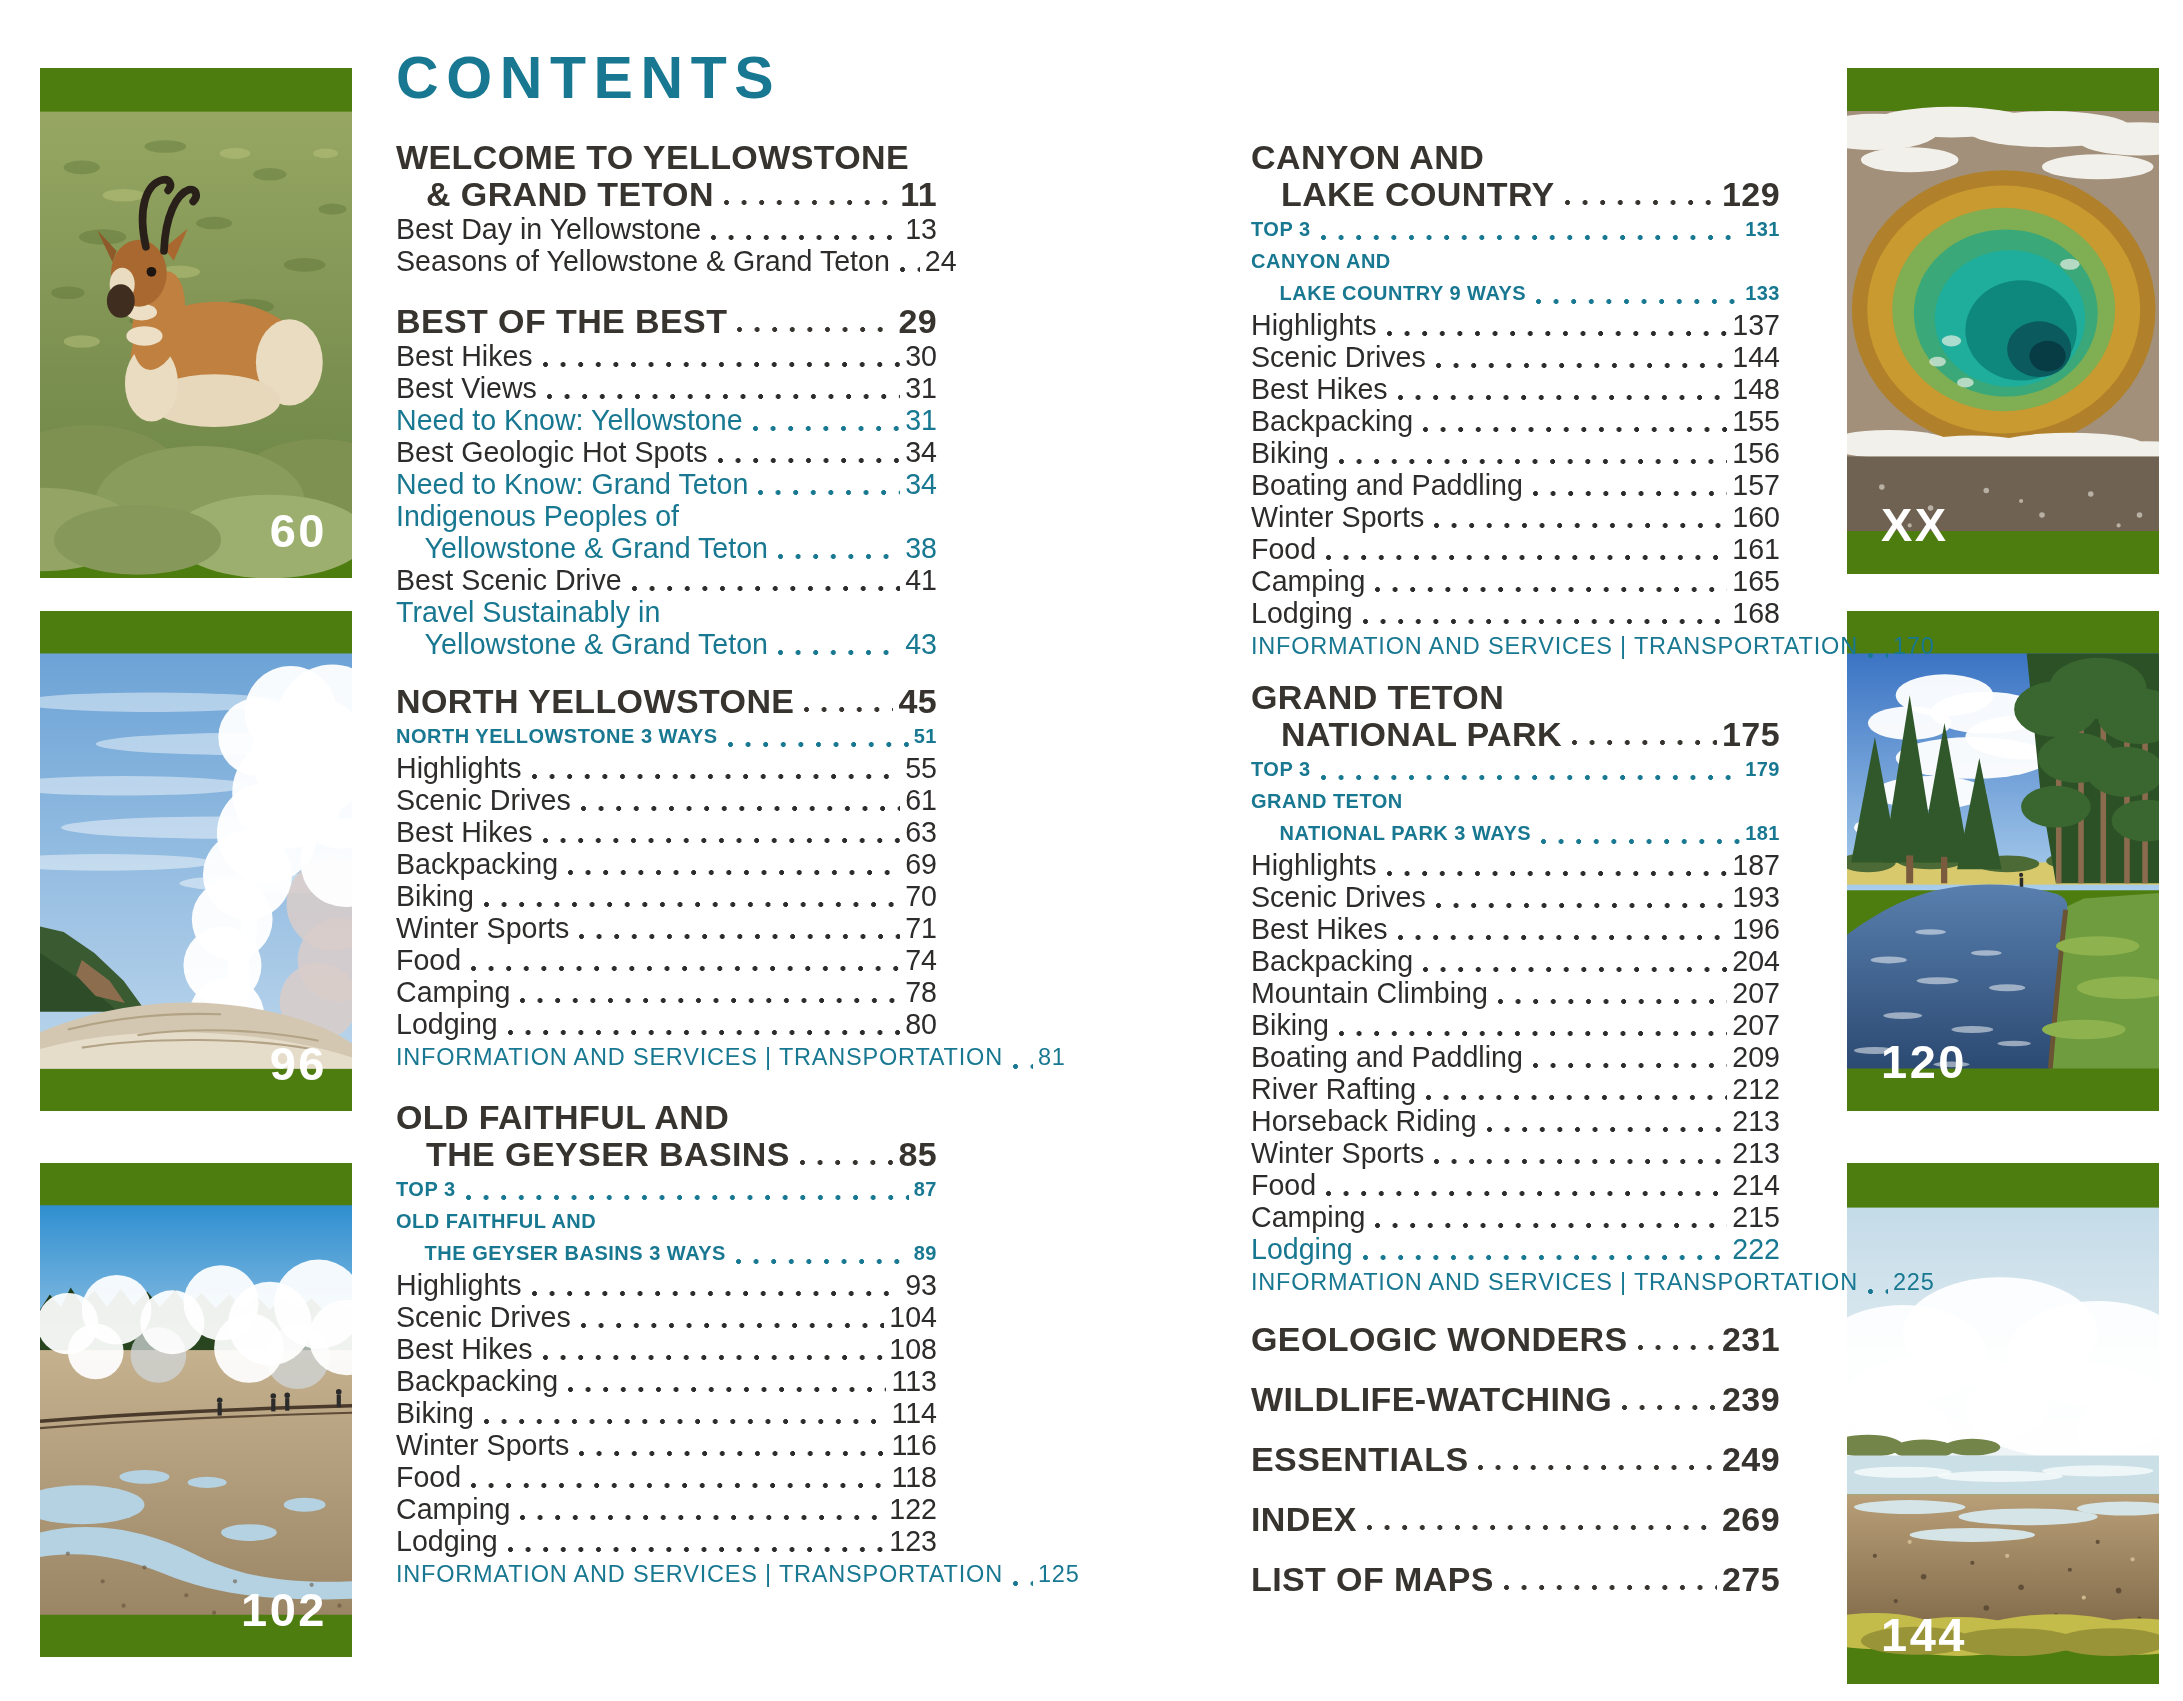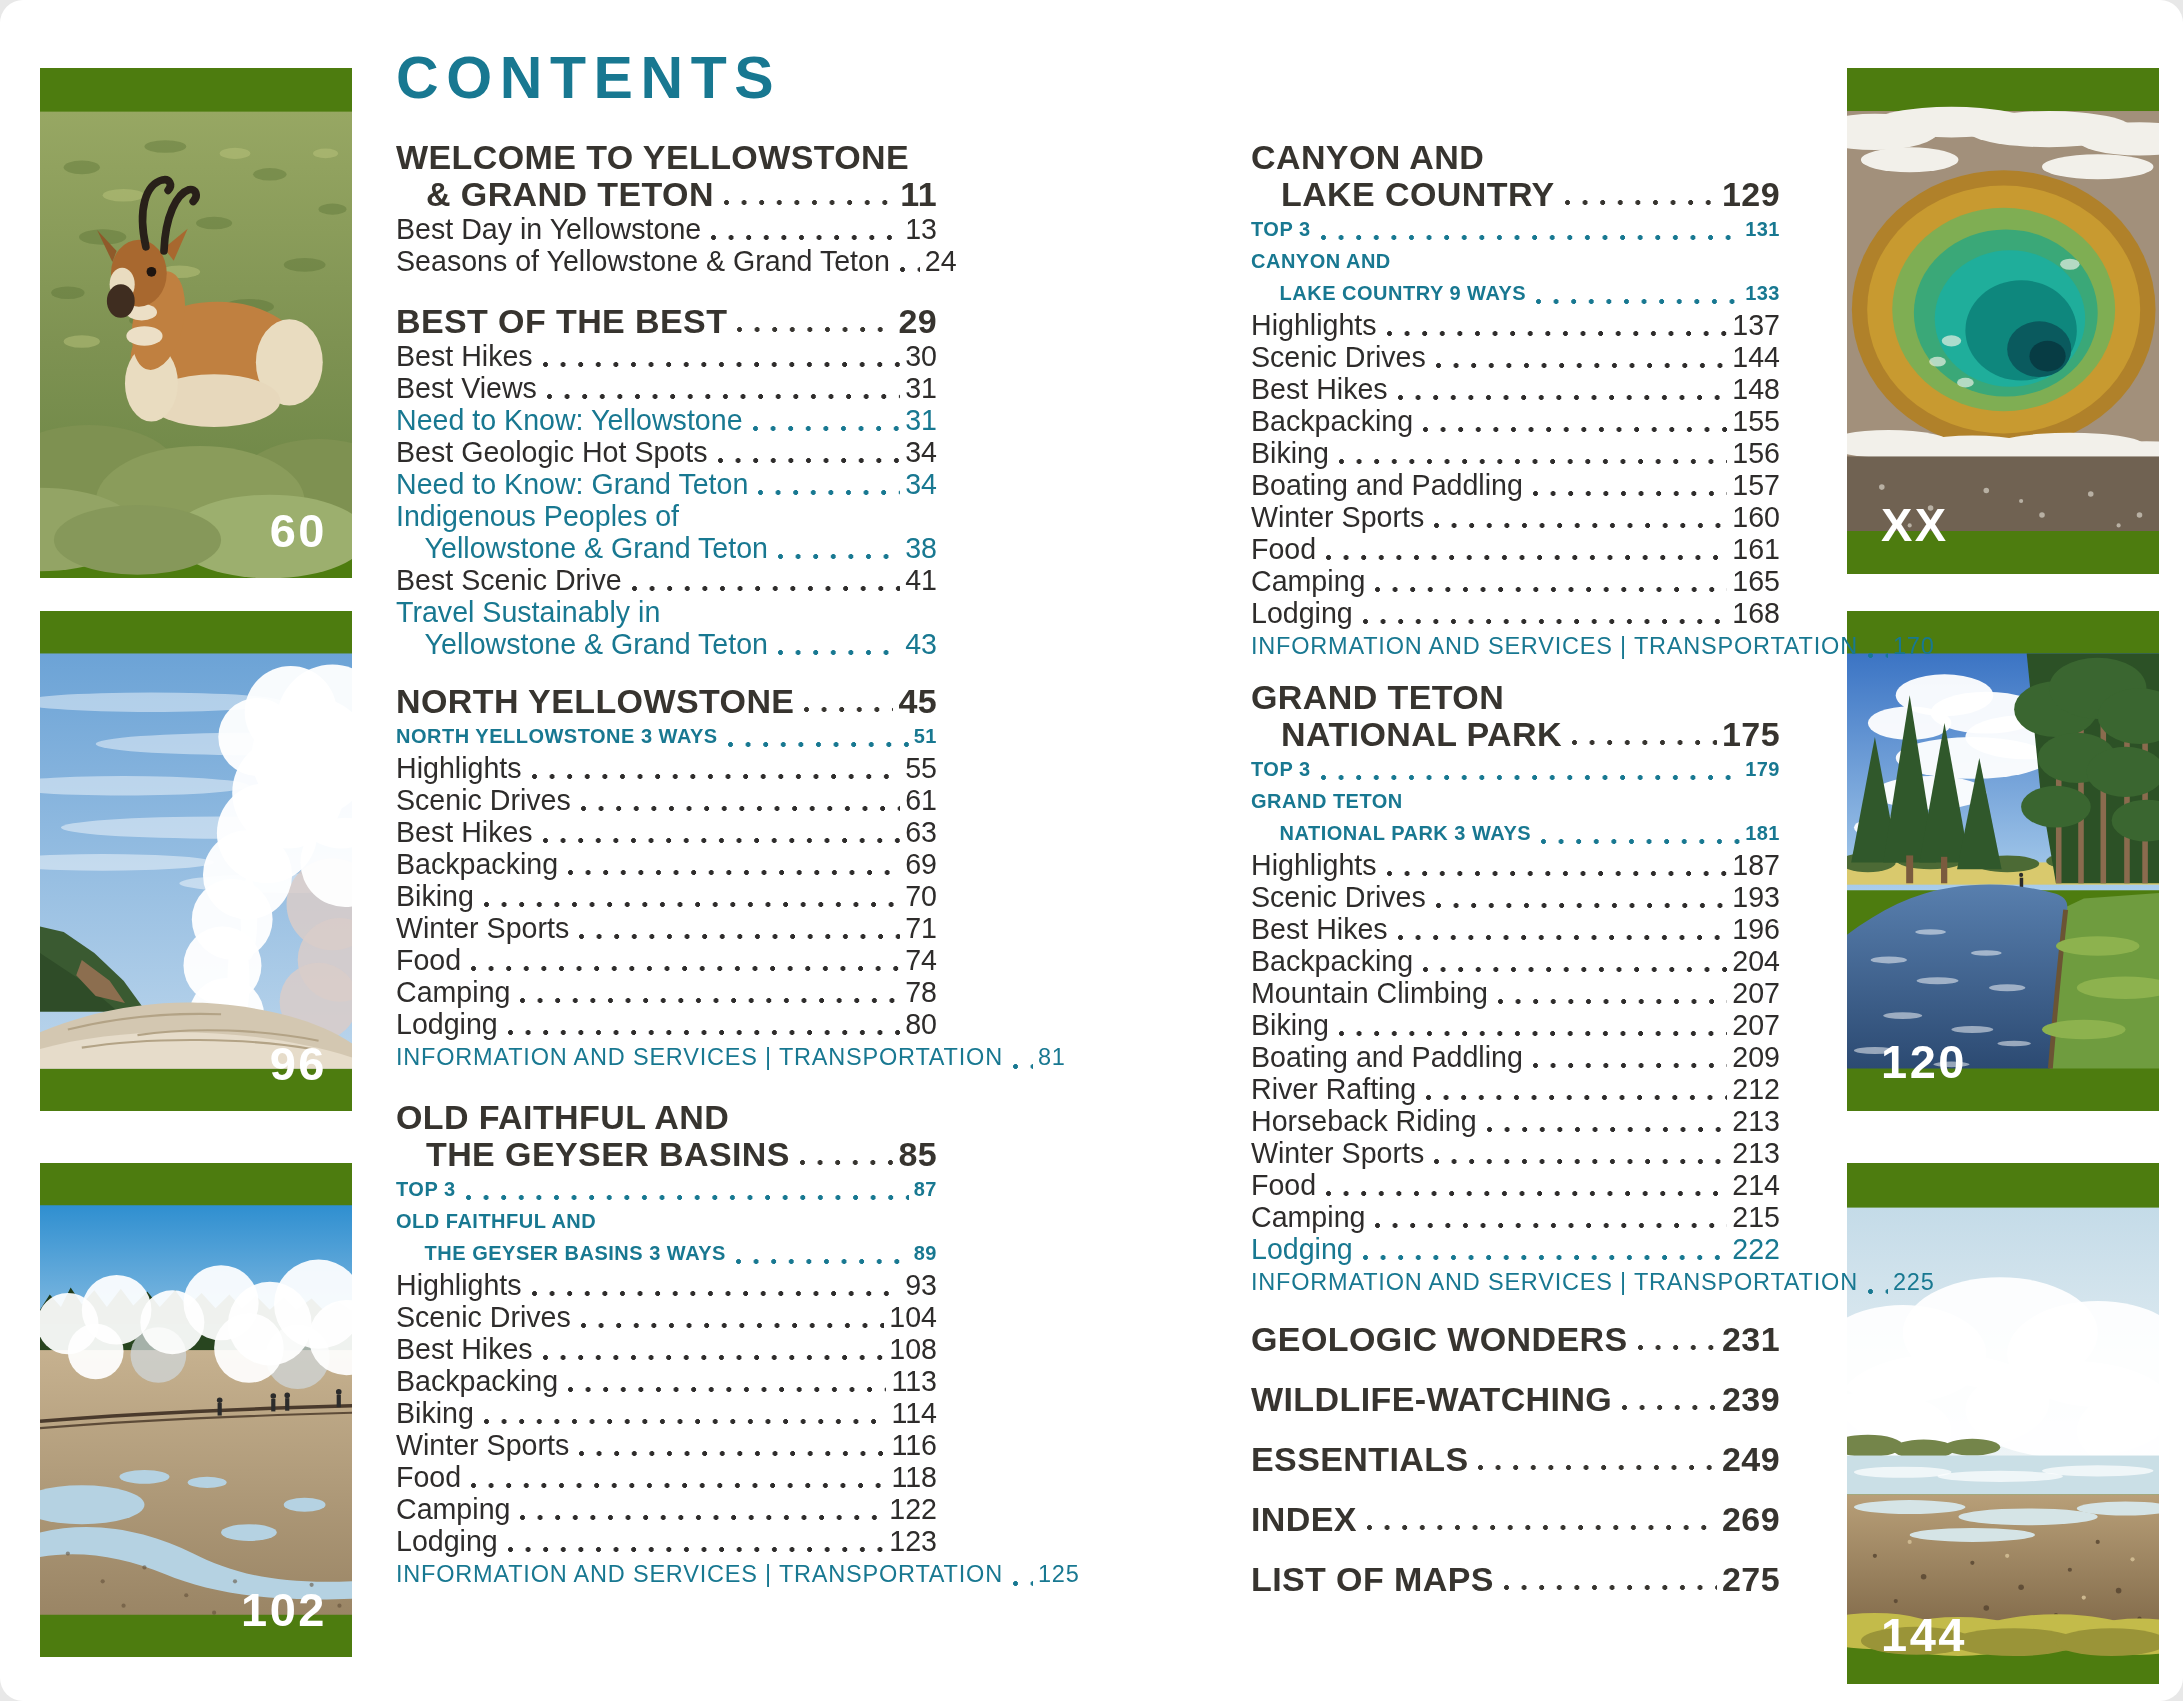--- a/index.html
+++ b/index.html
@@ -1,17 +1,17 @@
 <!DOCTYPE html>
 <html style="font-size:13.4px"><head>
 <meta charset="utf-8">
 <style>
   html,body{margin:0;padding:0;background:#e8e8e8;}
   .canvas{position:relative;width:2183px;height:1701px;background:#ffffff;overflow:hidden;
-          font-family:"Liberation Sans",sans-serif;border-radius:23px;}
+          font-family:"Liberation Sans",sans-serif;}
   
   .contents-title{position:absolute;left:396px;top:47px;margin:0;font-size:59px;line-height:62px;
     font-weight:700;letter-spacing:7.6px;color:#187891;}
   
   .text-col{position:absolute;top:139px;}
   #col-left{left:396px;width:541px;}
   #col-right{left:1251px;width:529px;}
   .section{margin:0;}
   .sec-gap-s{margin-top:17px;}
   .sec-gap-m{margin-top:23px;}

